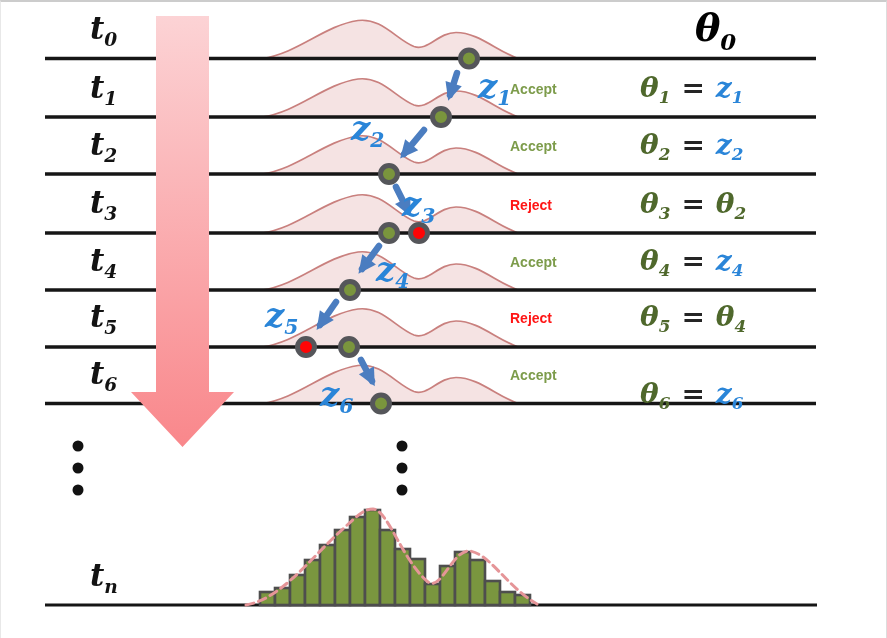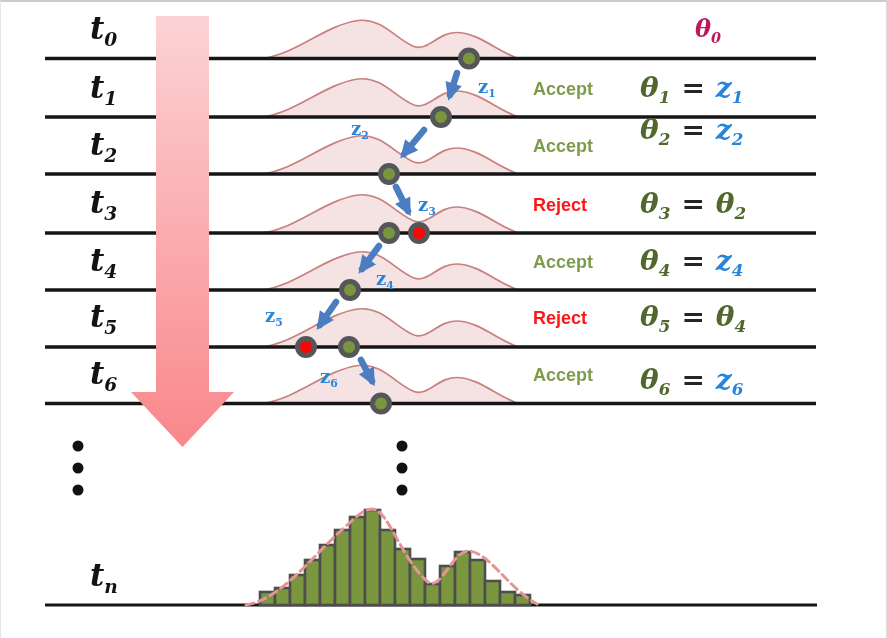--- a/index.html
+++ b/index.html
@@ -9,34 +9,34 @@
          border-left:1px solid #e8e8e8;border-right:1px solid #dddddd;
          pointer-events:none;}
   svg.canvas{position:absolute;left:0;top:0;}
 
   
   .tl{position:absolute;left:58px;transform:translateY(-50%);
       font-weight:bold;font-style:italic;font-size:31px;color:#131313;
       white-space:nowrap;margin-left:32px;}
   .tl sub,.expr sub,.zlabel sub,.theta0 sub{font-size:0.60em;font-weight:bold;}
   .theta0{position:absolute;left:695px;transform:translateY(-50%);
-      font-weight:bold;font-style:italic;font-size:24px;color:#be185d;}
-  .status{position:absolute;left:533px;transform:translateY(-50%);
+      font-weight:bold;font-style:italic;font-size:38px;color:#000000;}
+  .status{position:absolute;left:510px;transform:translateY(-50%);
       font-family:"Liberation Sans", sans-serif;font-weight:bold;
-      font-size:18px;white-space:nowrap;}
+      font-size:14px;white-space:nowrap;}
   .accept{color:var(--olive);}
   .reject{color:var(--red);}
   .expr{position:absolute;left:640px;transform:translateY(-50%);
       font-weight:bold;font-style:italic;font-size:28px;
       color:var(--dark_olive);white-space:nowrap;text-align:right;}
   .expr .eq{color:#252525;font-style:normal;margin:0 11px;}
   .expr .zb{color:var(--blue);}
   .expr .tb{color:var(--dark_olive);}
   .zlabel{position:absolute;transform:translateY(-50%);
-      font-weight:bold;font-size:18px;color:var(--blue);
+      font-weight:bold;font-style:italic;font-size:34px;color:var(--blue);
       white-space:nowrap;}
 </style>
 </head>
 <body>
 
 <div class="frame"></div>
 
 <svg class="canvas" width="887" height="638" viewBox="0 0 887 638">
   <defs>
     <linearGradient id="timeArrowGrad" x1="0" y1="0" x2="0" y2="1">
@@ -132,30 +132,30 @@
 <div class="tl" style="top:204px"><span>t</span><sub>3</sub></div>
 <div class="tl" style="top:262px"><span>t</span><sub>4</sub></div>
 <div class="tl" style="top:318px"><span>t</span><sub>5</sub></div>
 <div class="tl" style="top:375px"><span>t</span><sub>6</sub></div>
 <div class="tl" style="top:577px"><span>t</span><sub>n</sub></div>
 
 <div class="theta0" style="top:30px"><span>θ</span><sub>0</sub></div>
 
 <div class="zlabel" style="left:478px;top:88px"><span>z</span><sub>1</sub></div>
 <div class="zlabel" style="left:351px;top:130px"><span>z</span><sub>2</sub></div>
-<div class="zlabel" style="left:418px;top:206px"><span>z</span><sub>3</sub></div>
-<div class="zlabel" style="left:376px;top:280px"><span>z</span><sub>4</sub></div>
+<div class="zlabel" style="left:402px;top:206px"><span>z</span><sub>3</sub></div>
+<div class="zlabel" style="left:376px;top:271px"><span>z</span><sub>4</sub></div>
 <div class="zlabel" style="left:265px;top:317px"><span>z</span><sub>5</sub></div>
-<div class="zlabel" style="left:320px;top:378px"><span>z</span><sub>6</sub></div>
+<div class="zlabel" style="left:320px;top:396px"><span>z</span><sub>6</sub></div>
 
 <div class="status accept" style="top:89px">Accept</div>
 <div class="status accept" style="top:146px">Accept</div>
 <div class="status reject" style="top:205px">Reject</div>
 <div class="status accept" style="top:262px">Accept</div>
 <div class="status reject" style="top:318px">Reject</div>
 <div class="status accept" style="top:375px">Accept</div>
 
 <div class="expr" style="top:89px"><span class="tb"><span>θ</span><sub>1</sub></span><span class="eq">=</span><span class="zb"><span>z</span><sub>1</sub></span></div>
-<div class="expr" style="top:131px"><span class="tb"><span>θ</span><sub>2</sub></span><span class="eq">=</span><span class="zb"><span>z</span><sub>2</sub></span></div>
+<div class="expr" style="top:146px"><span class="tb"><span>θ</span><sub>2</sub></span><span class="eq">=</span><span class="zb"><span>z</span><sub>2</sub></span></div>
 <div class="expr" style="top:205px"><span class="tb"><span>θ</span><sub>3</sub></span><span class="eq">=</span><span class="tb"><span>θ</span><sub>2</sub></span></div>
 <div class="expr" style="top:262px"><span class="tb"><span>θ</span><sub>4</sub></span><span class="eq">=</span><span class="zb"><span>z</span><sub>4</sub></span></div>
 <div class="expr" style="top:318px"><span class="tb"><span>θ</span><sub>5</sub></span><span class="eq">=</span><span class="tb"><span>θ</span><sub>4</sub></span></div>
-<div class="expr" style="top:381px"><span class="tb"><span>θ</span><sub>6</sub></span><span class="eq">=</span><span class="zb"><span>z</span><sub>6</sub></span></div>
+<div class="expr" style="top:395px"><span class="tb"><span>θ</span><sub>6</sub></span><span class="eq">=</span><span class="zb"><span>z</span><sub>6</sub></span></div>
 
 </body></html>

